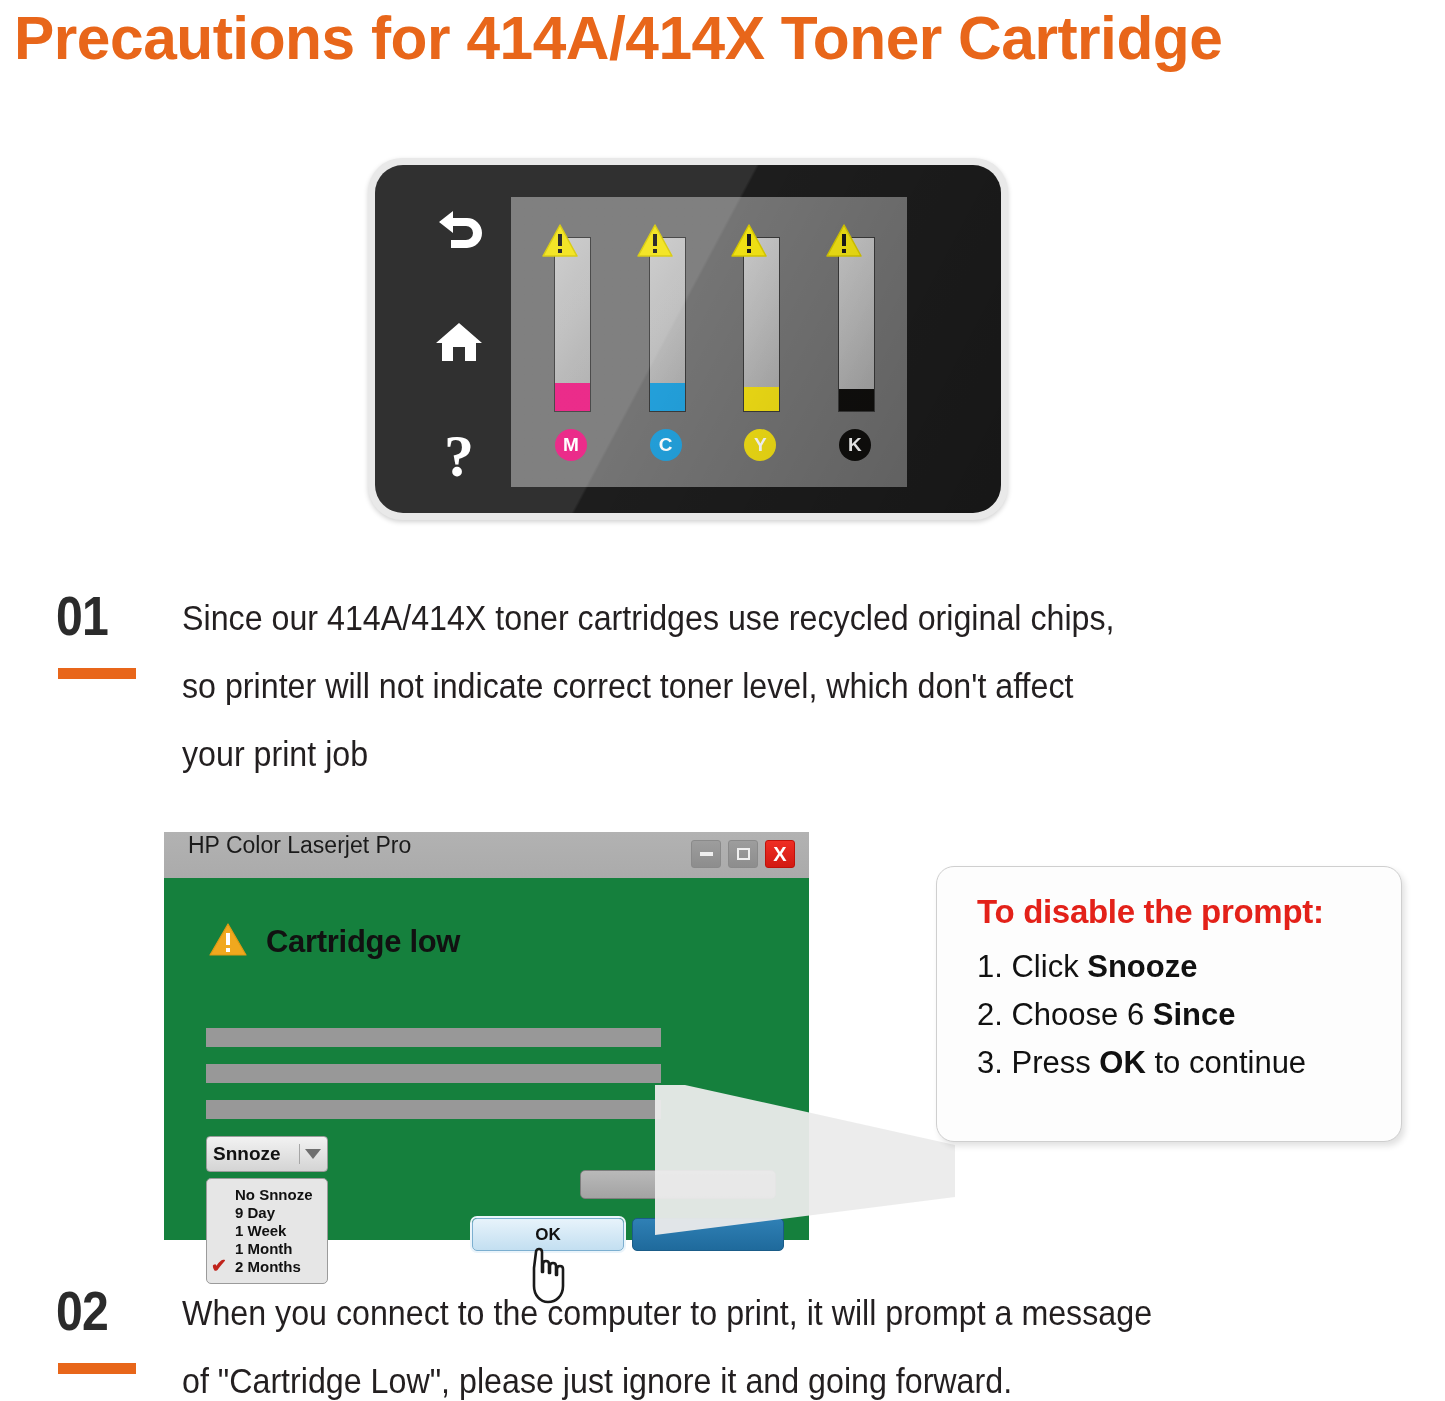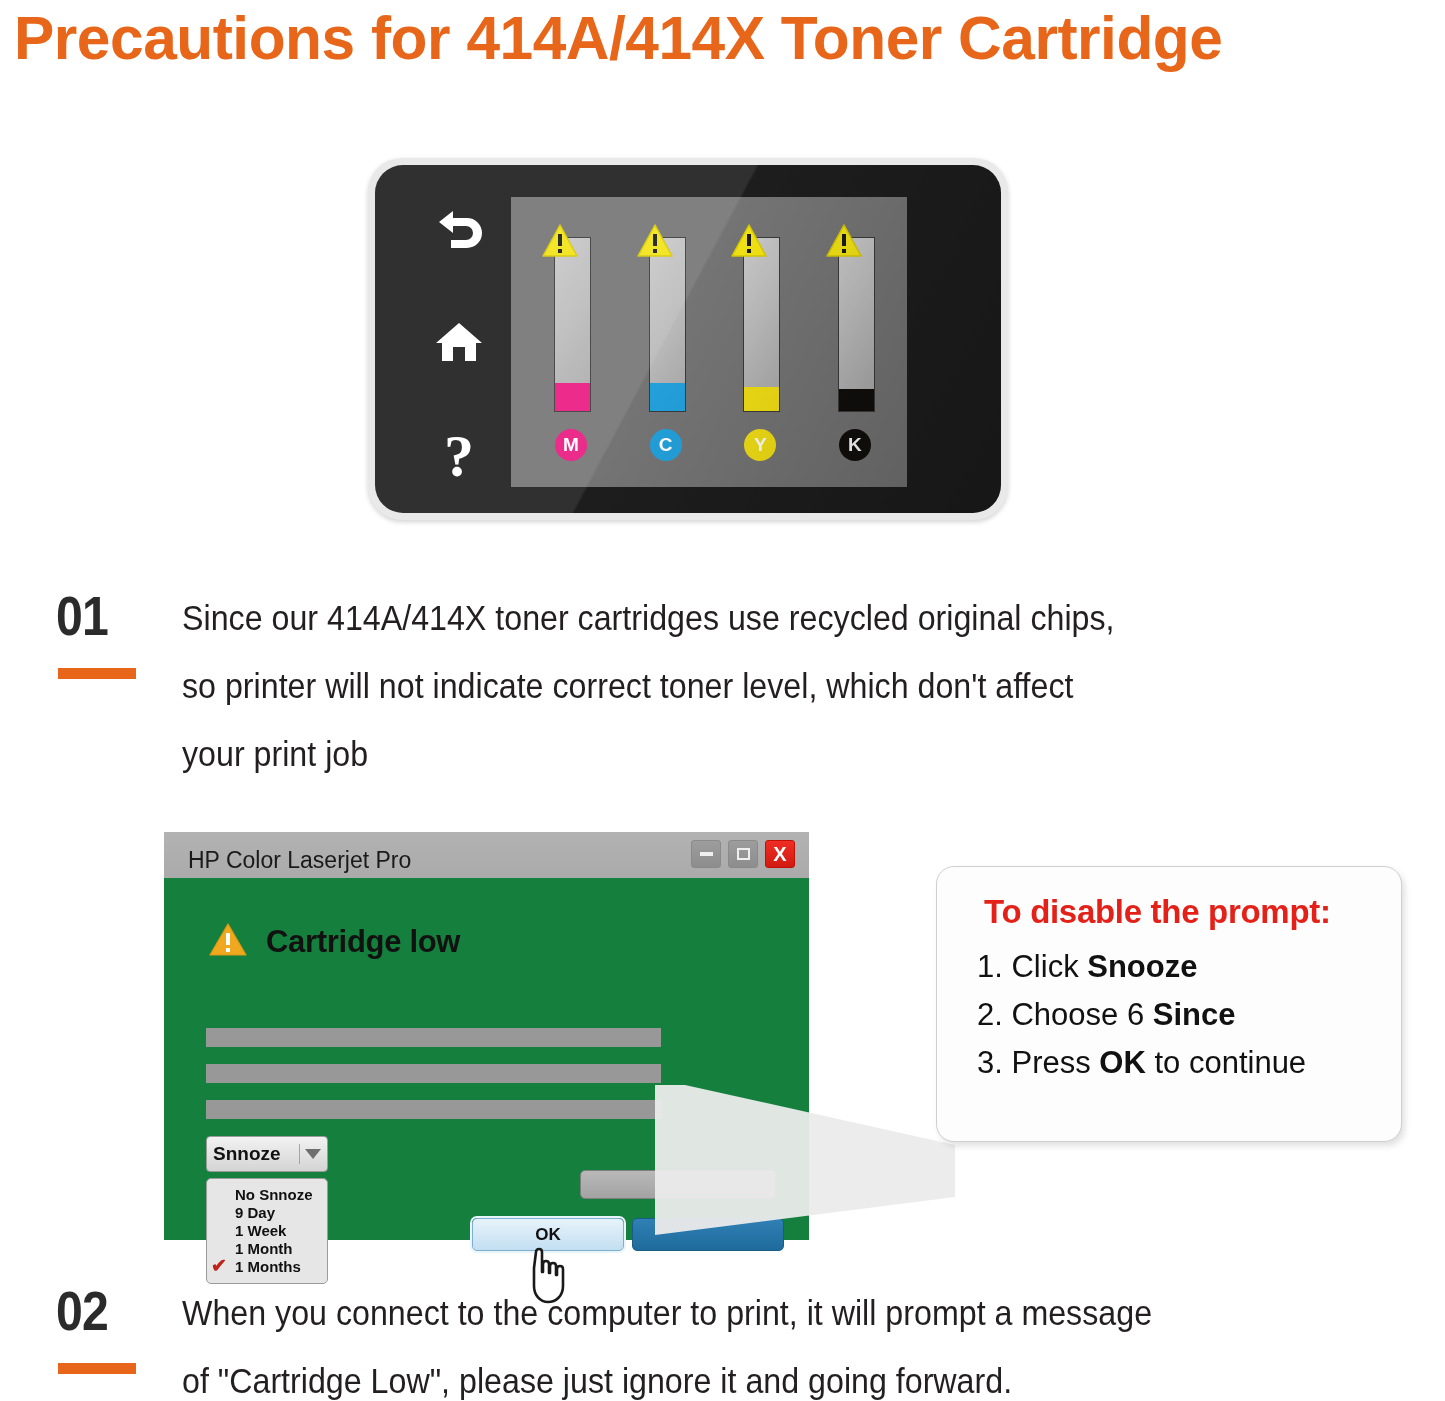--- a/index.html
+++ b/index.html
@@ -100,21 +100,21 @@
     font-size: 35px; color: #231f20; line-height: 68px;
     transform: scaleX(0.92); transform-origin: left top;
     white-space: pre-line;
   }
 
   
   .dialog { position: absolute; left: 164px; top: 832px; width: 645px; height: 408px; background:#fff; }
   .dlg-title {
     position: absolute; left:0; top:0; width:100%; height:56px;
     background: linear-gradient(180deg,#b2b2b2 0%, #a9a9a9 100%);
-    display:flex; align-items:center;
+    display:flex; 
   }
   .dlg-title-text {
     margin-left: 24px; font-size: 23px; color:#1a1a1a; font-weight:400;
     font-family:"Liberation Sans", sans-serif;
   }
   .dlg-winbtns { position:absolute; right: 14px; top: 8px; display:flex; gap:7px; }
   .winbtn { width:30px; height:28px; border-radius:3px; display:flex; align-items:center; justify-content:center; }
   .winbtn.min { background: linear-gradient(180deg,#9d9d9d,#8d8d8d); border:1px solid #8a8a8a; }
   .winbtn.max { background: linear-gradient(180deg,#9d9d9d,#8d8d8d); border:1px solid #8a8a8a; }
   .winbtn.close { background: linear-gradient(180deg,#ef2d23,#d21a12); border:1px solid #c01109; }
@@ -168,21 +168,21 @@
   
   .funnel { position:absolute; left: 655px; top: 1085px; width: 300px; height: 160px; }
 
   
   .callout {
     position:absolute; left: 936px; top: 866px; width: 466px; height: 276px;
     background:#fdfdfd; border:1.5px solid #cfcfcf; border-radius:18px;
     box-shadow: 3px 4px 6px rgba(0,0,0,.12);
     padding: 26px 0 0 40px;
   }
-  .callout-title { color:#E32119; font-size:33px; font-weight:700; letter-spacing:-0.3px;margin-left:7px; }
+  .callout-title { color:#E32119; font-size:33px; font-weight:700; letter-spacing:-0.3px; }
   .callout-list { margin-top:12px; }
   .callout-item { font-size:31px; color:#111; line-height:48px; }
   .callout-item b { font-weight:700; }
 </style>
 </head>
 <body>
 
 <div class="page">
 
   <div class="title">Precautions for 414A/414X Toner Cartridge</div>
@@ -346,21 +346,21 @@
           <div class="dd-item">
             <span class="dd-check"></span>
             <span class="dd-item-label">1 Week</span>
           </div>
           <div class="dd-item">
             <span class="dd-check"></span>
             <span class="dd-item-label">1 Month</span>
           </div>
           <div class="dd-item">
             <span class="dd-check">✔</span>
-            <span class="dd-item-label">1 Months</span>
+            <span class="dd-item-label">2 Months</span>
           </div>
         </div>
       </div>
 
       <div class="dlg-btn btn-gray"></div>
 
       <div class="dlg-btn btn-ok">
         <span class="btn-ok-label">OK</span>
       </div>
 

